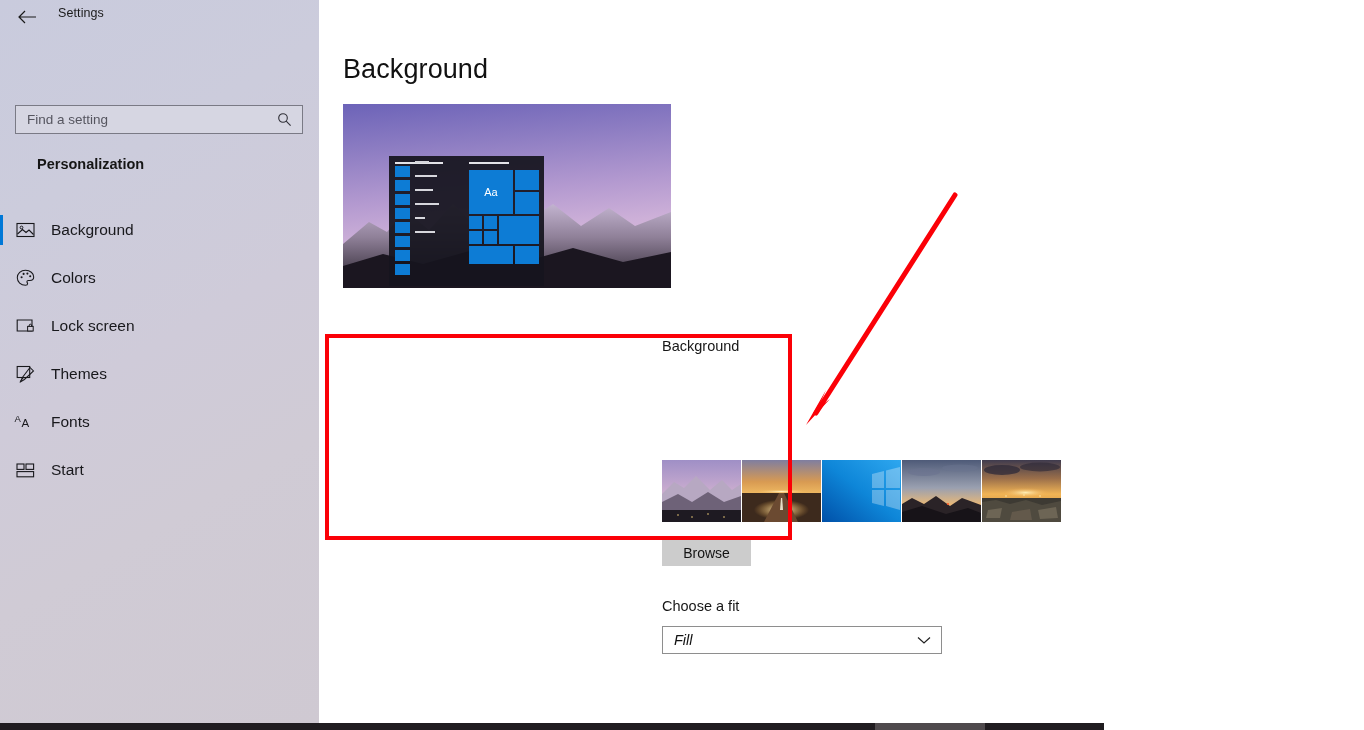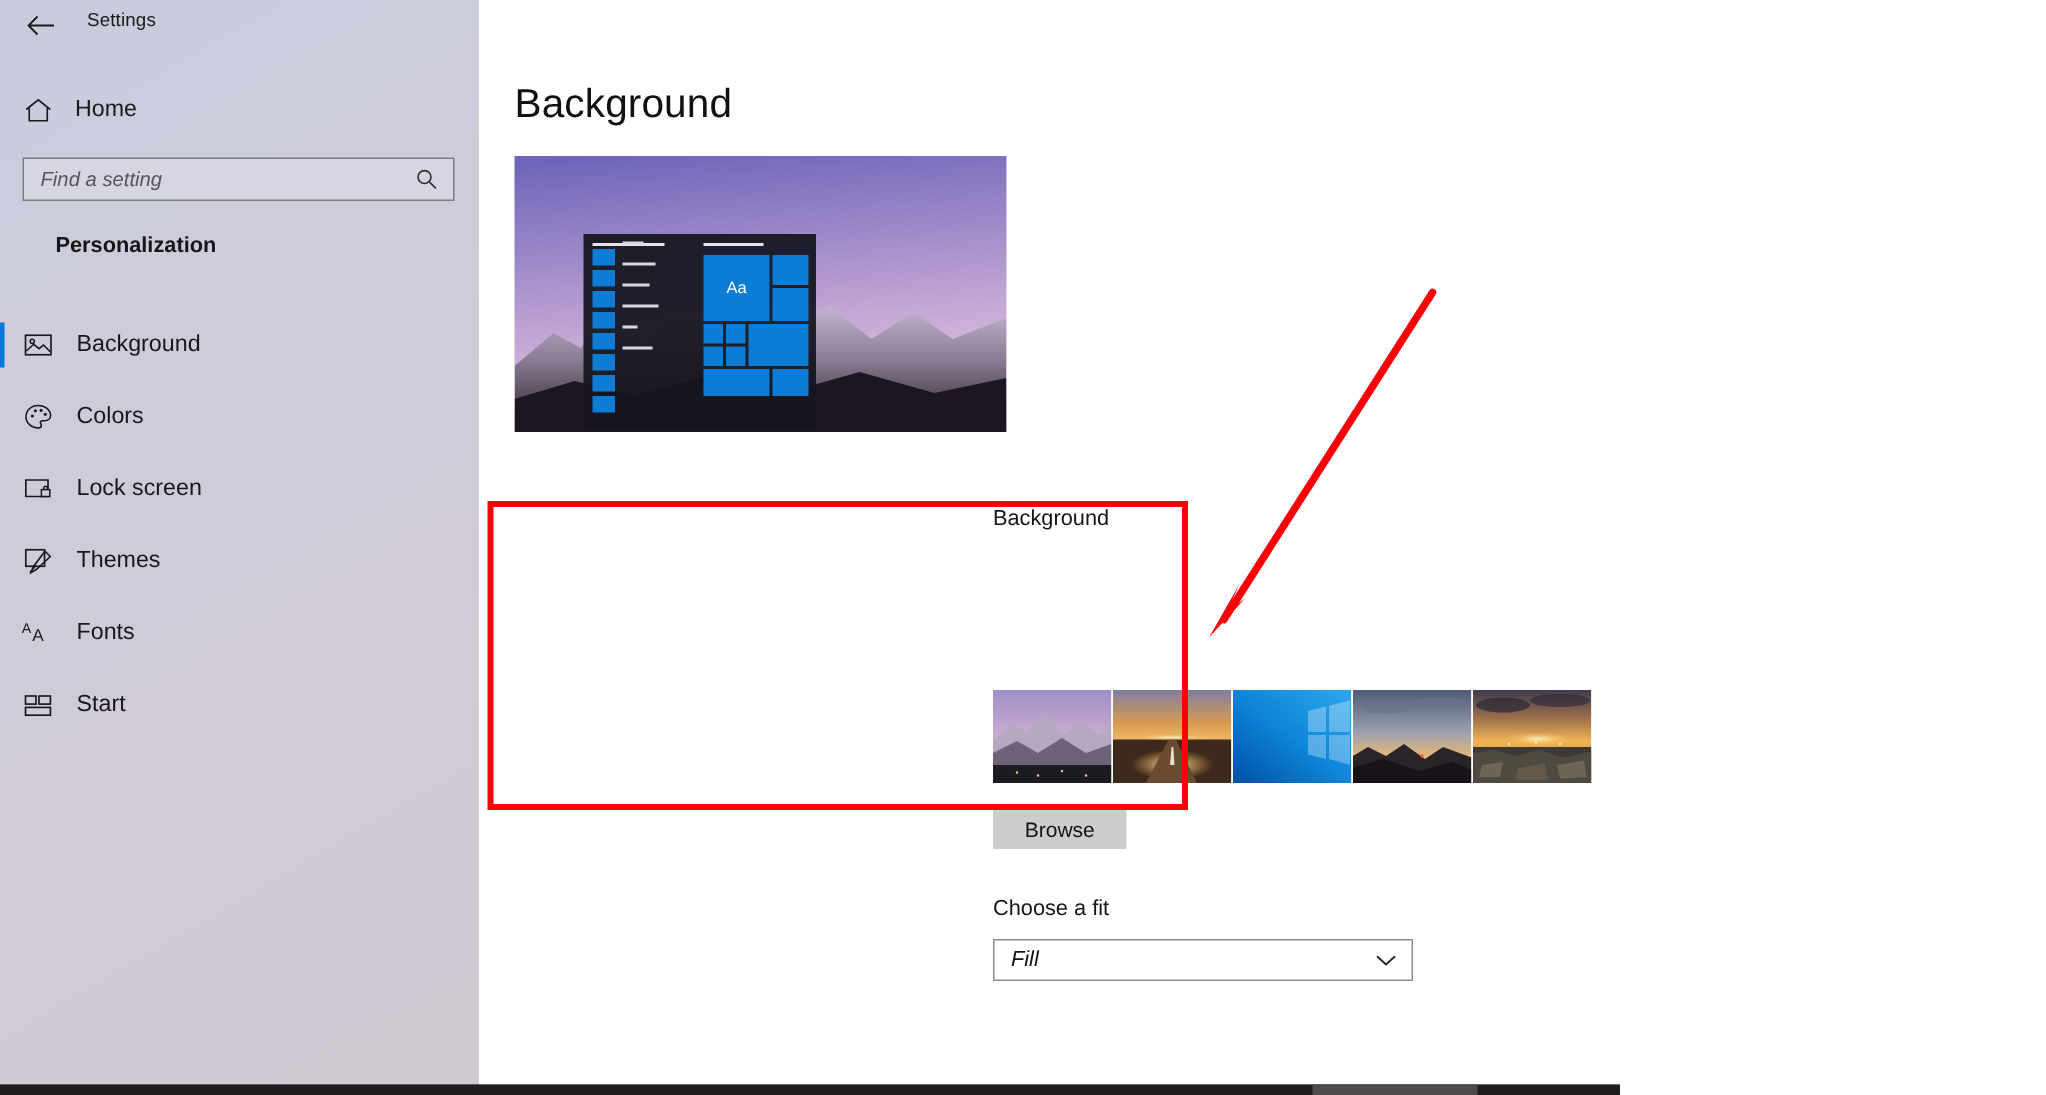--- a/index.html
+++ b/index.html
@@ -6,22 +6,23 @@
     margin: 0; padding: 0;
     width: 1364px; height: 730px;
     overflow: hidden;
     background: #ffffff;
     font-family: "Liberation Sans", sans-serif;
     -webkit-font-smoothing: antialiased;
   }
   #app {
     position: relative;
     width: 1080px; height: 730px;
-    background: #737373;
+    background: #bef264;
     overflow: hidden;
+    padding-left: 24px;
   }
 
   
   .sidebar {
     position: absolute;
     left: 0; top: 0;
     width: 319px; height: 723px;
     background: linear-gradient(150deg, #c9cbdd 0%, #ccccdc 25%, #cfcbd9 48%, #d0cbd5 68%, #cfc9d2 100%);
   }
   .titlebar-left {
@@ -72,21 +73,20 @@
     box-sizing: border-box;
   }
   .search-box input {
     border: none; outline: none; background: transparent;
     font-family: "Liberation Sans", sans-serif;
     font-size: 13.5px;
     color: #3a3a42;
     padding-left: 11px;
     width: 240px;
     height: 100%;
-    font-style: italic;
   }
   .search-box input::placeholder { color: #55555f; opacity: 1; }
   .search-icon {
     margin-left: auto; margin-right: 10px;
     width: 16px; height: 16px;
     display: flex; align-items: center; justify-content: center;
     color: #303038;
   }
 
   .section-header {
@@ -352,29 +352,20 @@
 
     <div class="titlebar-left">
       <div class="back-arrow">
         <svg width="20" height="16" viewBox="0 0 20 16">
           <path d="M8 2 L2 8 L8 14 M2 8 L19 8" stroke="#1a1a1a" stroke-width="1.2" fill="none"></path>
         </svg>
       </div>
       <div class="app-title">Settings</div>
     </div>
 
-    <div class="home-row">
-      <span class="home-icon">
-        <svg width="19" height="17" viewBox="0 0 19 17">
-          <path d="M1.5 8 L9.5 1.5 L17.5 8" stroke="#1b1b1b" stroke-width="1.1" fill="none"></path>
-          <path d="M3.5 7 L3.5 15.5 L15.5 15.5 L15.5 7" stroke="#1b1b1b" stroke-width="1.1" fill="none"></path>
-        </svg>
-      </span>
-      <span class="home-label">Home</span>
-    </div>
 
     <div class="search-box">
       <input type="text" placeholder="Find a setting" style="">
       <span class="search-icon">
         <svg width="15" height="15" viewBox="0 0 15 15">
           <circle cx="6" cy="6" r="4.3" stroke="#303038" stroke-width="1.1" fill="none"></circle>
           <path d="M9.2 9.2 L13.6 13.6" stroke="#303038" stroke-width="1.1" fill="none"></path>
         </svg>
       </span>
     </div>

